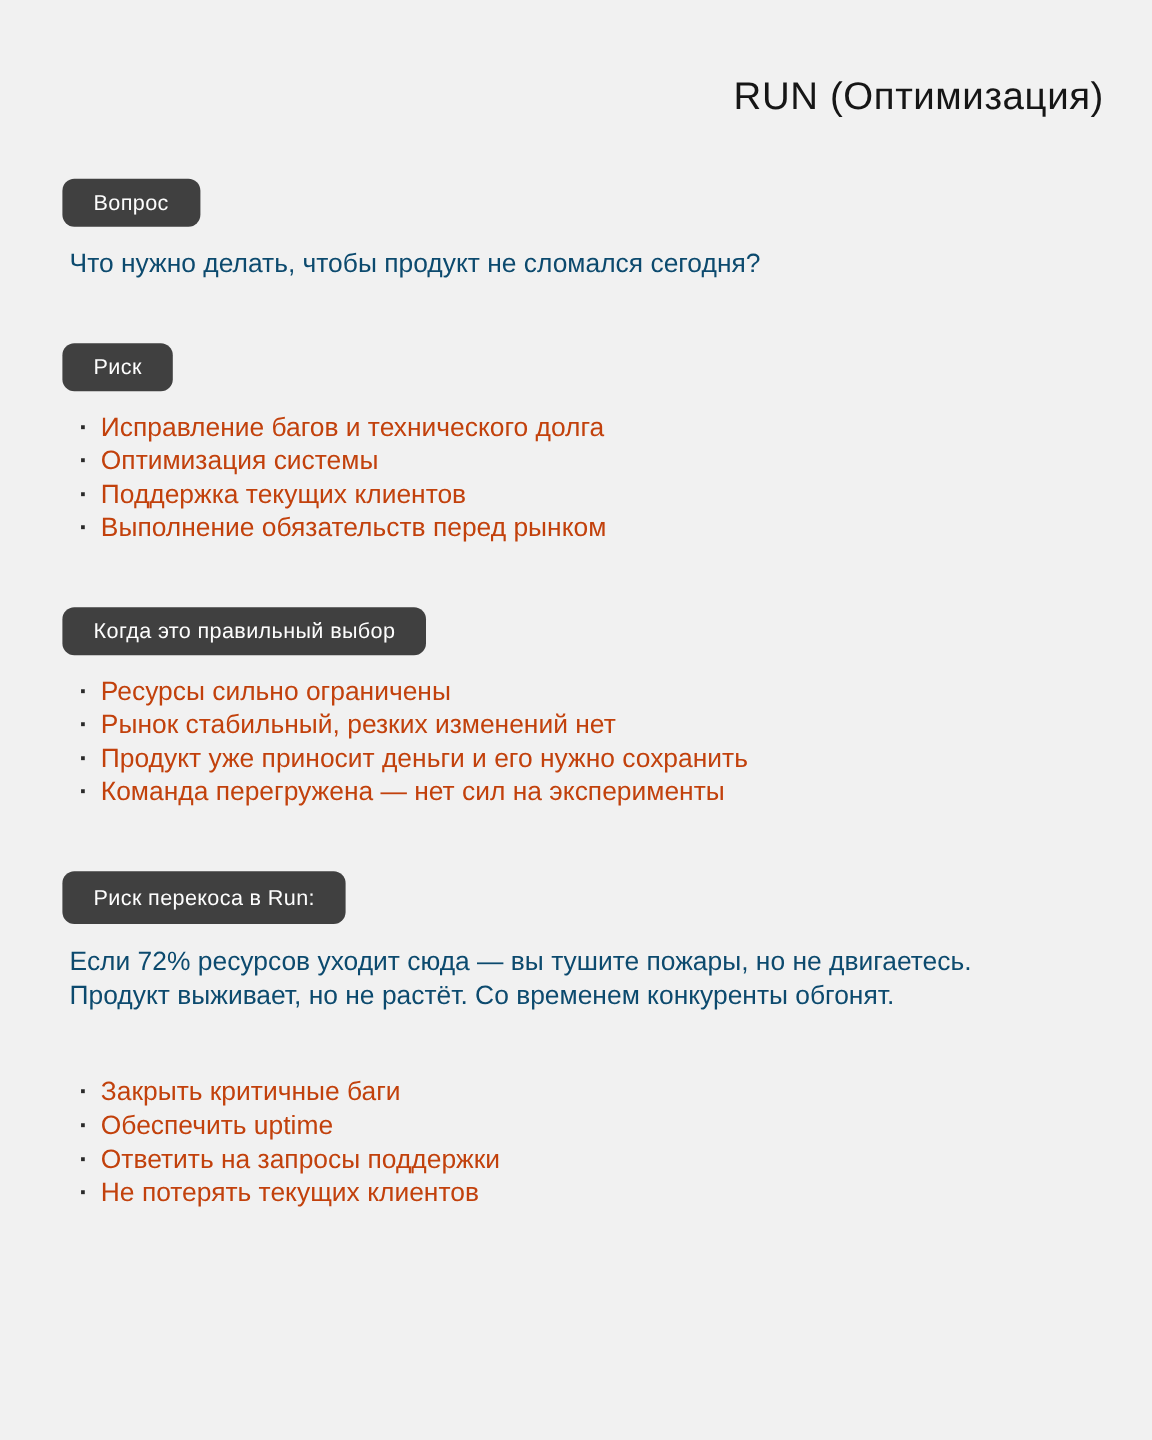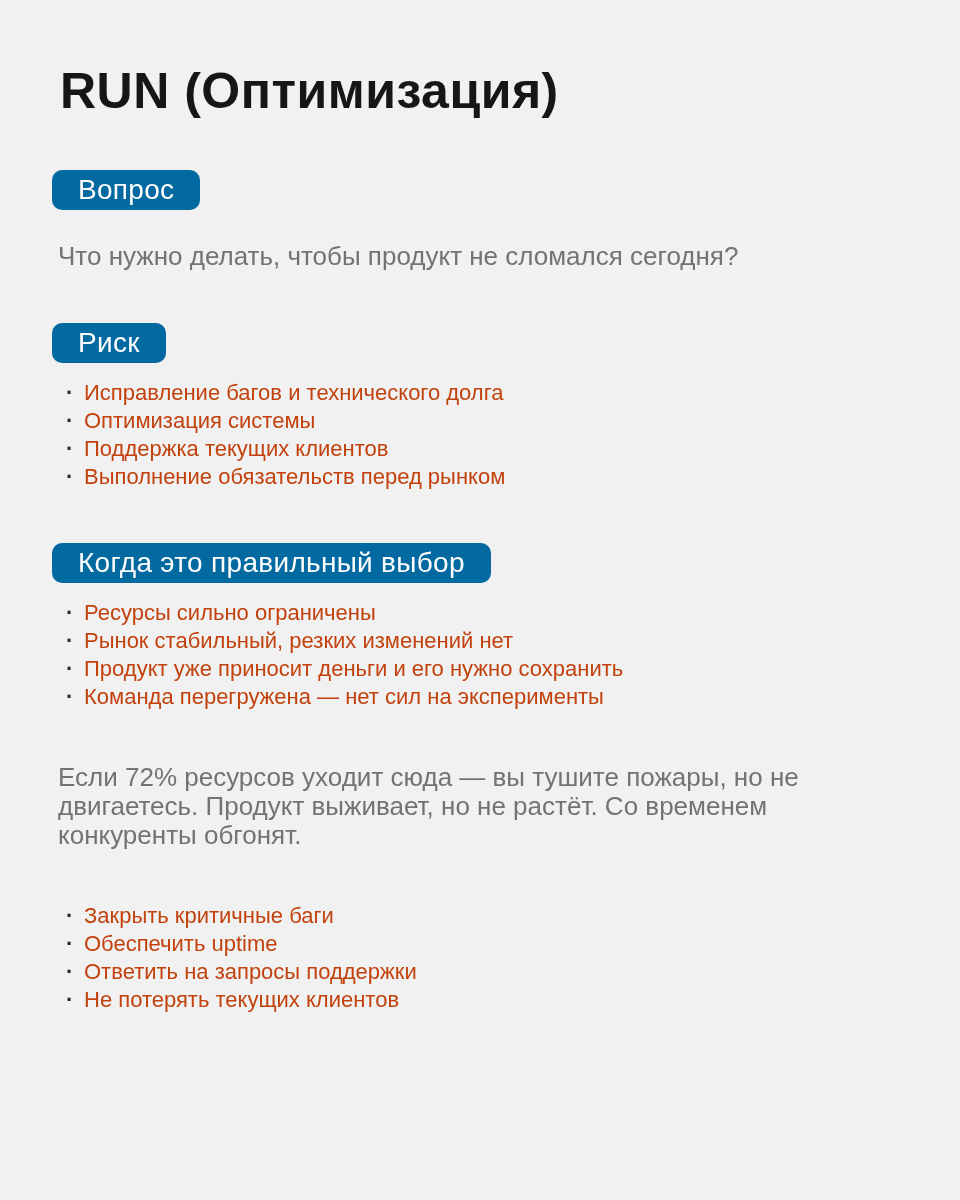--- a/index.html
+++ b/index.html
@@ -15,52 +15,53 @@
     overflow: hidden;
   }
   .slide {
     box-sizing: border-box;
     width: 960px;
     height: 1200px;
     padding: 62px 40px 0 52px;
   }
   .page-title {
     margin: 0 0 50px 8px;
-    font-size: 50px;
-    font-weight: 700;
+    font-size: 32px;
+    font-weight: 400;
     letter-spacing: 0.5px;
     color: #161616;
+    text-align: right;
   }
   .section {
     margin-bottom: 52px;
   }
   .section:last-child {
     margin-bottom: 0;
   }
   .badge {
     display: inline-block;
-    background: #0369a1;
+    background: #404040;
     color: #fdfdfd;
-    font-size: 28px;
+    font-size: 18px;
     font-weight: 500;
     line-height: 24px;
     padding: 8px 26px;
     border-radius: 10px;
     margin: 0 0 16px 0;
     letter-spacing: 0.3px;
   }
   .badge.badge-lg {
     padding: 10px 26px;
   }
   .section-text {
-    margin: 16px 0 0 6px;
-    font-size: 26px;
+    margin: 0 0 0 6px;
+    font-size: 22px;
     line-height: 29px;
     max-width: 835px;
-    color: #737373;
+    color: #0c4a6e;
   }
   .bullet-list {
     list-style: none;
     margin: 0;
     padding: 0 0 0 12px;
   }
   .bullet-list li {
     position: relative;
     padding-left: 20px;
     font-size: 22px;
@@ -102,20 +103,21 @@
     <div class="badge">Когда это правильный выбор</div>
     <ul class="bullet-list">
       <li>Ресурсы сильно ограничены</li>
       <li>Рынок стабильный, резких изменений нет</li>
       <li>Продукт уже приносит деньги и его нужно сохранить</li>
       <li>Команда перегружена — нет сил на эксперименты</li>
     </ul>
   </div>
 
   <div class="section">
+    <div class="badge badge-lg">Риск перекоса в Run:</div>
     <p class="section-text">Если 72% ресурсов уходит сюда — вы тушите пожары, но не двигаетесь. Продукт выживает, но не растёт. Со временем конкуренты обгонят.</p>
   </div>
 
   <div class="section">
     <ul class="bullet-list">
       <li>Закрыть критичные баги</li>
       <li>Обеспечить uptime</li>
       <li>Ответить на запросы поддержки</li>
       <li>Не потерять текущих клиентов</li>
     </ul>

